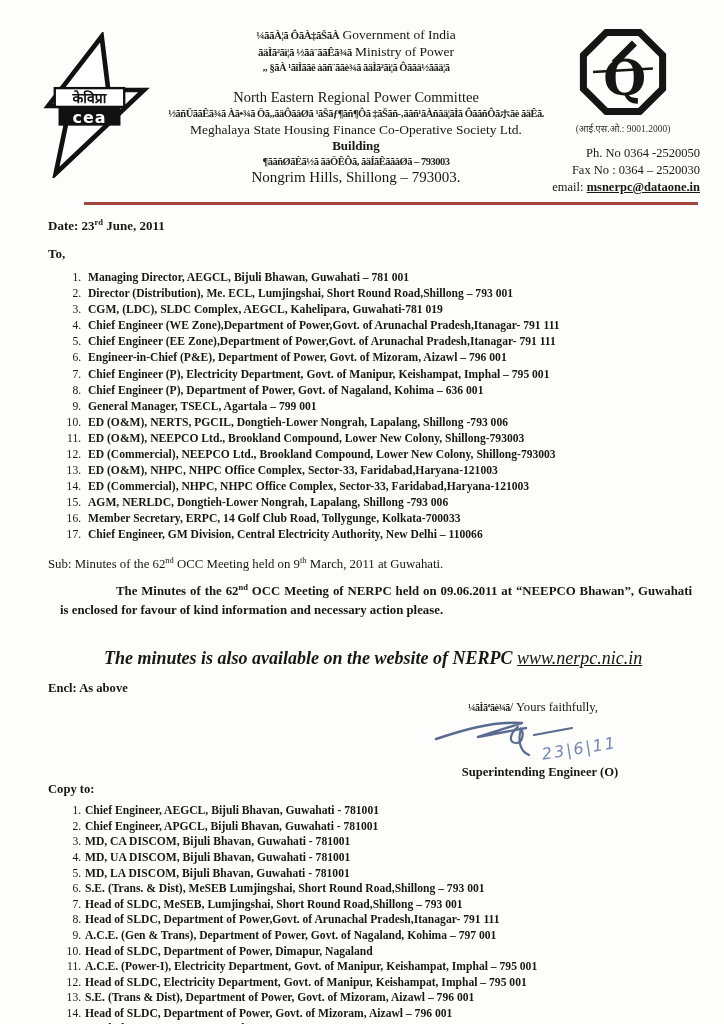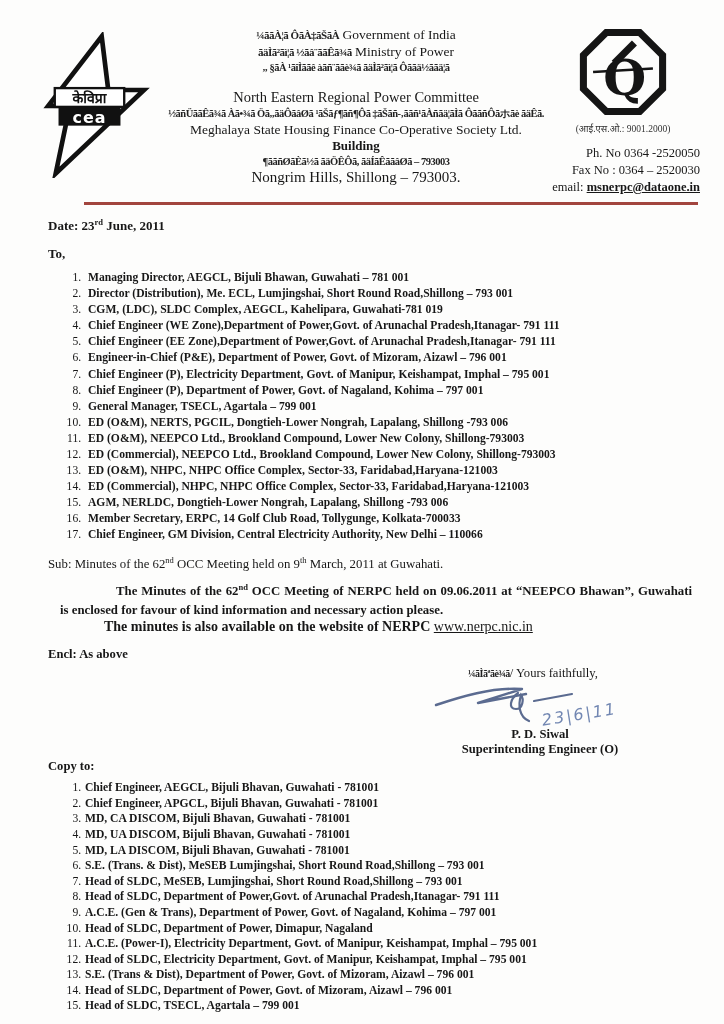--- a/index.html
+++ b/index.html
@@ -36,21 +36,21 @@
   ol.addr-list li {
     font-weight:700; font-size:11.6px; line-height:16.1px;
     padding-left:4px;
   }
   ol.addr-list li::marker { font-weight:400; font-size:11.6px; }
   .subject { font-size:12.8px; margin-top:11px; }
   .body-para {
     font-weight:700; font-size:12.8px; line-height:1.45;
     text-align:justify; text-indent:56px; margin:9px 0 0 12px; padding-right:2px;
   }
-  .website-para { font-weight:700; font-size:14px; margin-top:0; text-indent:56px; }
+  .website-para { font-weight:700; font-size:18px; margin-top:29px; text-indent:56px;font-style:italic; }
   .website-link { color:#171717; text-decoration:underline; font-weight:400; }
   .encl { font-weight:700; font-size:12.6px; margin-top:12px; }
   
   .sig-block { width:240px; margin:4px 34px 0 auto; text-align:center; }
   .faithfully { font-size:12.6px; text-align:left; padding-left:48px; }
   .faithfully .hindi-garble { font-size:10px; }
   .sig-scribble { display:block; margin:-2px 0 0 10px; }
   .signer-name { font-weight:700; font-size:12.6px; margin-top:-4px; }
   .signer-desig { font-weight:700; font-size:12.6px; }
   
@@ -117,21 +117,21 @@
     <div class="to-label">To,</div>
 
     <ol class="addr-list">
       <li>Managing Director, AEGCL, Bijuli Bhawan, Guwahati – 781 001</li>
       <li>Director (Distribution), Me. ECL, Lumjingshai, Short Round Road,Shillong – 793 001</li>
       <li>CGM, (LDC), SLDC Complex, AEGCL, Kahelipara, Guwahati-781 019</li>
       <li>Chief Engineer (WE Zone),Department of Power,Govt. of Arunachal Pradesh,Itanagar- 791 111</li>
       <li>Chief Engineer (EE Zone),Department of Power,Govt. of Arunachal Pradesh,Itanagar- 791 111</li>
       <li>Engineer-in-Chief (P&amp;E), Department of Power, Govt. of Mizoram, Aizawl – 796 001</li>
       <li>Chief Engineer (P), Electricity Department, Govt. of Manipur, Keishampat, Imphal – 795 001</li>
-      <li>Chief Engineer (P), Department of Power, Govt. of Nagaland, Kohima – 797 001</li>
+      <li>Chief Engineer (P), Department of Power, Govt. of Nagaland, Kohima – 636 001</li>
       <li>General Manager, TSECL, Agartala – 799 001</li>
       <li>ED (O&amp;M), NERTS, PGCIL, Dongtieh-Lower Nongrah, Lapalang, Shillong -793 006</li>
       <li>ED (O&amp;M), NEEPCO Ltd., Brookland Compound, Lower New Colony, Shillong-793003</li>
       <li>ED (Commercial), NEEPCO Ltd., Brookland Compound, Lower New Colony, Shillong-793003</li>
       <li>ED (O&amp;M), NHPC, NHPC Office Complex, Sector-33, Faridabad,Haryana-121003</li>
       <li>ED (Commercial), NHPC, NHPC Office Complex, Sector-33, Faridabad,Haryana-121003</li>
       <li>AGM, NERLDC, Dongtieh-Lower Nongrah, Lapalang, Shillong -793 006</li>
       <li>Member Secretary, ERPC, 14 Golf Club Road, Tollygunge, Kolkata-700033</li>
       <li>Chief Engineer, GM Division, Central Electricity Authority, New Delhi – 110066</li>
     </ol>
@@ -145,21 +145,20 @@
     <div class="encl">Encl: As above</div>
 
     <div class="sig-block">
       <div class="faithfully"><span class="hindi-garble">¼ãÌãªãè¾ã</span><span>/ Yours faithfully,</span></div>
       <svg class="sig-scribble" width="200" height="52" viewBox="0 0 200 52">
         <path d="M6 26 C 30 18, 62 8, 92 10 L 48 24 L 96 15" fill="none" stroke="#5b6b90" stroke-width="2.4" stroke-linecap="round" stroke-linejoin="round"></path>
         <path d="M88 14 c -8 6, -10 16, -2 16 c 7 0, 8 -10, 5 -14 c -3 10, -2 22, 8 26" fill="none" stroke="#5b6b90" stroke-width="2.2" stroke-linecap="round"></path>
         <path d="M104 22 L 142 15" fill="none" stroke="#5b6b90" stroke-width="2.2" stroke-linecap="round"></path>
         <text x="112" y="44" transform="rotate(-9 130 40)" fill="#7287b2" font-family="DejaVu Sans, sans-serif" font-style="italic" font-size="16" letter-spacing="2">23|6|11</text>
       </svg>
-      <div class="signer-name">P. D. Siwal</div>
       <div class="signer-desig">Superintending Engineer (O)</div>
     </div>
 
     <div class="copy-label">Copy to:</div>
     <ol class="copy-list">
       <li>Chief Engineer, AEGCL, Bijuli Bhavan, Guwahati - 781001</li>
       <li>Chief Engineer, APGCL, Bijuli Bhavan, Guwahati - 781001</li>
       <li>MD, CA DISCOM, Bijuli Bhavan, Guwahati - 781001</li>
       <li>MD, UA DISCOM, Bijuli Bhavan, Guwahati - 781001</li>
       <li>MD, LA DISCOM, Bijuli Bhavan, Guwahati - 781001</li>

